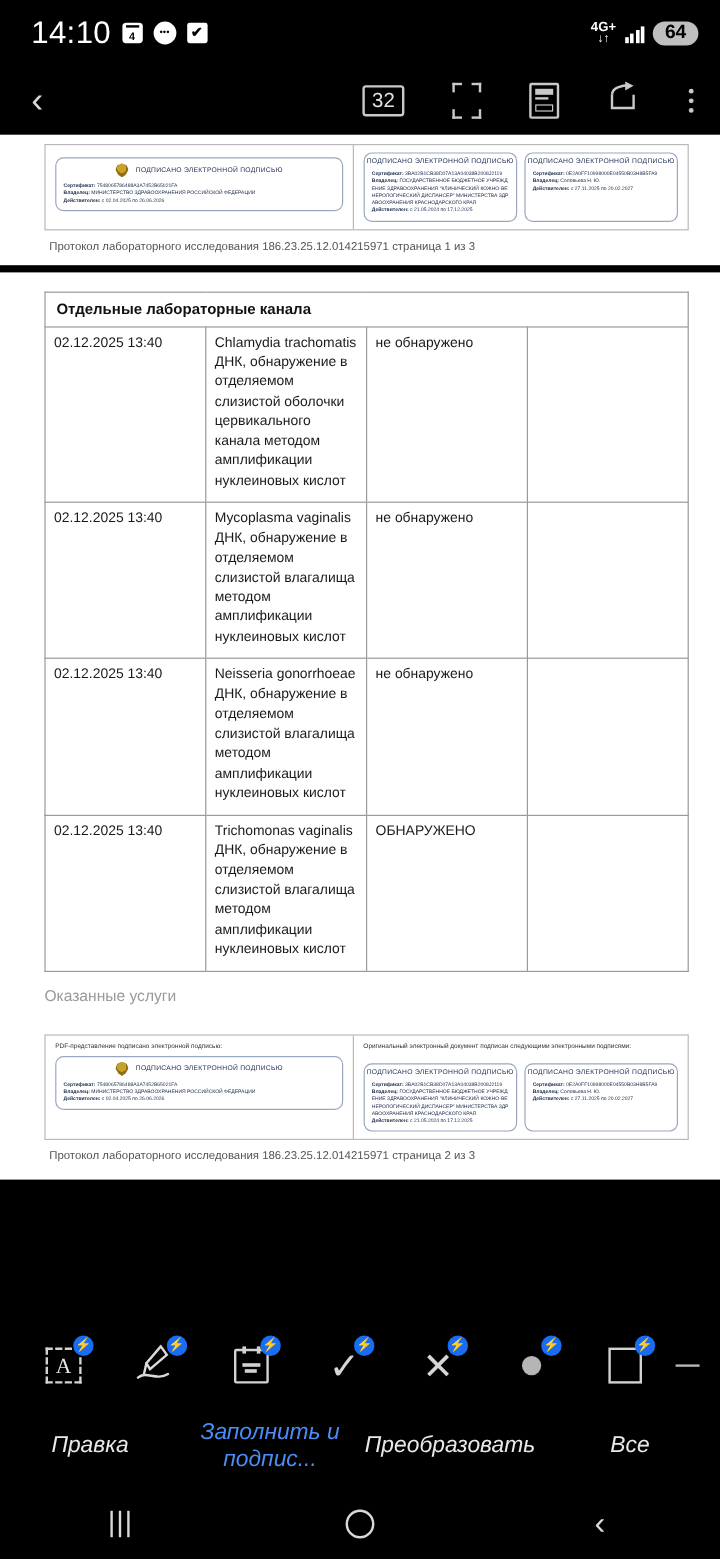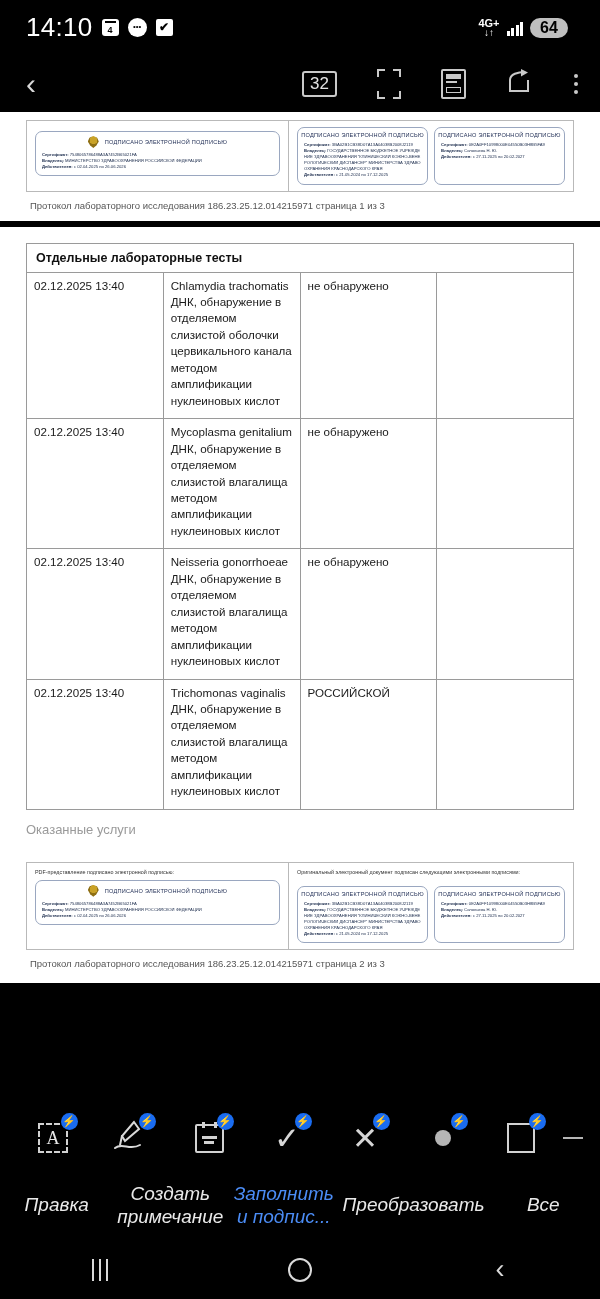--- a/index.html
+++ b/index.html
@@ -8,21 +8,21 @@
     background: #000;
     font-family: "Liberation Sans", sans-serif;
     overflow: hidden;
   }
   .phone { position: relative; width: 600px; height: 1299px; background: #000; }
 
   
   .statusbar {
     height: 55px; width: 100%;
     display: flex; align-items: center; justify-content: space-between;
-    padding: 0 32px 0 26px; color: #fff;
+    padding: 0 18px 0 26px; color: #fff;
   }
   .sb-left { display: flex; align-items: center; gap: 9px; }
   .sb-clock { font-size: 26px; font-weight: 400; letter-spacing: .3px; }
   .sb-ico { display: inline-flex; align-items: center; justify-content: center; }
   .ico-cal {
     width: 17px; height: 17px; background: #fff; border-radius: 3px;
     color: #000; font-size: 9px; font-weight: bold;
     display: flex; align-items: flex-end; justify-content: center;
     line-height: 1; padding-bottom: 1px; position: relative;
   }
@@ -78,21 +78,21 @@
             padding: 3px; display:flex; flex-direction:column; gap:2px; }
   .tb-doc i { display:block; background:#c9c9c9; height:2px; }
   .tb-doc i:nth-child(1){ width:100%; height:5px; }
   .tb-doc i:nth-child(2){ width:70%; }
   .tb-doc i:nth-child(3){ width:100%; height:6px; margin-top:2px; border:1px solid #c9c9c9; background:none; }
   .tb-dots { display:flex; flex-direction:column; gap:4px; align-items:center; }
   .tb-dots i { width:4px; height:4px; border-radius:50%; background:#c9c9c9; display:block; }
 
   
   .docarea { position: relative; width: 100%; height: 993px; background: #000; overflow: hidden; }
-  .page { background: #fff; width: 100%; position: relative; }
+  .page { background: #fff; width: 100%; position: relative; padding-left: 11px; }
   .page-gap { background:#000; height: 6px; width:100%; }
 
   
   .sigstrip {
     border: 1px solid #b9b9b9; margin: 0 26px; display: flex; background: #fff;
   }
   .sigcol { padding: 6px 8px; }
   .sigcol.left { width: 48%; border-right: 1px solid #b9b9b9; }
   .sigcol.right { width: 52%; display:flex; gap: 6px; }
   .sighdr { font-size: 5.4px; color: #333; margin-bottom: 4px; line-height: 1.3; }
@@ -312,42 +312,42 @@
     </div>
 
     <div class="page-gap"></div>
 
     <div class="page" style="padding-bottom:14px;">
 
       <div class="tblwrap">
         <table class="labtbl">
           <tbody>
               <tr>
-            <th class="tbl-head" colspan="4">Отдельные лабораторные тесты</th>
+            <th class="tbl-head" colspan="4">Отдельные лабораторные канала</th>
           </tr>
           <tr>
             <td class="c-date">
                   <div class="cell date">02.12.2025 13:40</div>
                 </td>
             <td class="c-name">
                   <div class="cell">Chlamydia trachomatis ДНК, обнаружение в отделяемом слизистой оболочки цервикального канала методом амплификации нуклеиновых кислот</div>
                 </td>
             <td class="c-res">
                   <div class="cell">не обнаружено</div>
                 </td>
             <td class="c-ref">
                   <div class="cell"></div>
                 </td>
           </tr>
           <tr>
             <td class="c-date">
                   <div class="cell date">02.12.2025 13:40</div>
                 </td>
             <td class="c-name">
-                  <div class="cell">Mycoplasma genitalium ДНК, обнаружение в отделяемом слизистой влагалища методом амплификации нуклеиновых кислот</div>
+                  <div class="cell">Mycoplasma vaginalis ДНК, обнаружение в отделяемом слизистой влагалища методом амплификации нуклеиновых кислот</div>
                 </td>
             <td class="c-res">
                   <div class="cell">не обнаружено</div>
                 </td>
             <td class="c-ref">
                   <div class="cell"></div>
                 </td>
           </tr>
           <tr>
             <td class="c-date">
@@ -364,21 +364,21 @@
                 </td>
           </tr>
           <tr>
             <td class="c-date">
                   <div class="cell date">02.12.2025 13:40</div>
                 </td>
             <td class="c-name">
                   <div class="cell">Trichomonas vaginalis ДНК, обнаружение в отделяемом слизистой влагалища методом амплификации нуклеиновых кислот</div>
                 </td>
             <td class="c-res">
-                  <div class="cell">РОССИЙСКОЙ</div>
+                  <div class="cell">ОБНАРУЖЕНО</div>
                 </td>
             <td class="c-ref">
                   <div class="cell"></div>
                 </td>
           </tr>
         </tbody>
           </table>
       </div>
 
       <div class="svc">
@@ -501,21 +501,20 @@
     </div>
 
     <div class="tool tool-narrow">
       <span class="gl-dash"></span>
     </div>
 
   </div>
 
   <div class="tabbar">
     <div class="tab">Правка</div>
-    <div class="tab">Создать примечание</div>
     <div class="tab active">Заполнить и подпис...</div>
     <div class="tab">Преобразовать</div>
     <div class="tab">Все</div>
   </div>
 
   <div class="navbar">
     <div class="nav">
       <span class="nav-recents">
           <i></i>
           <i></i>

